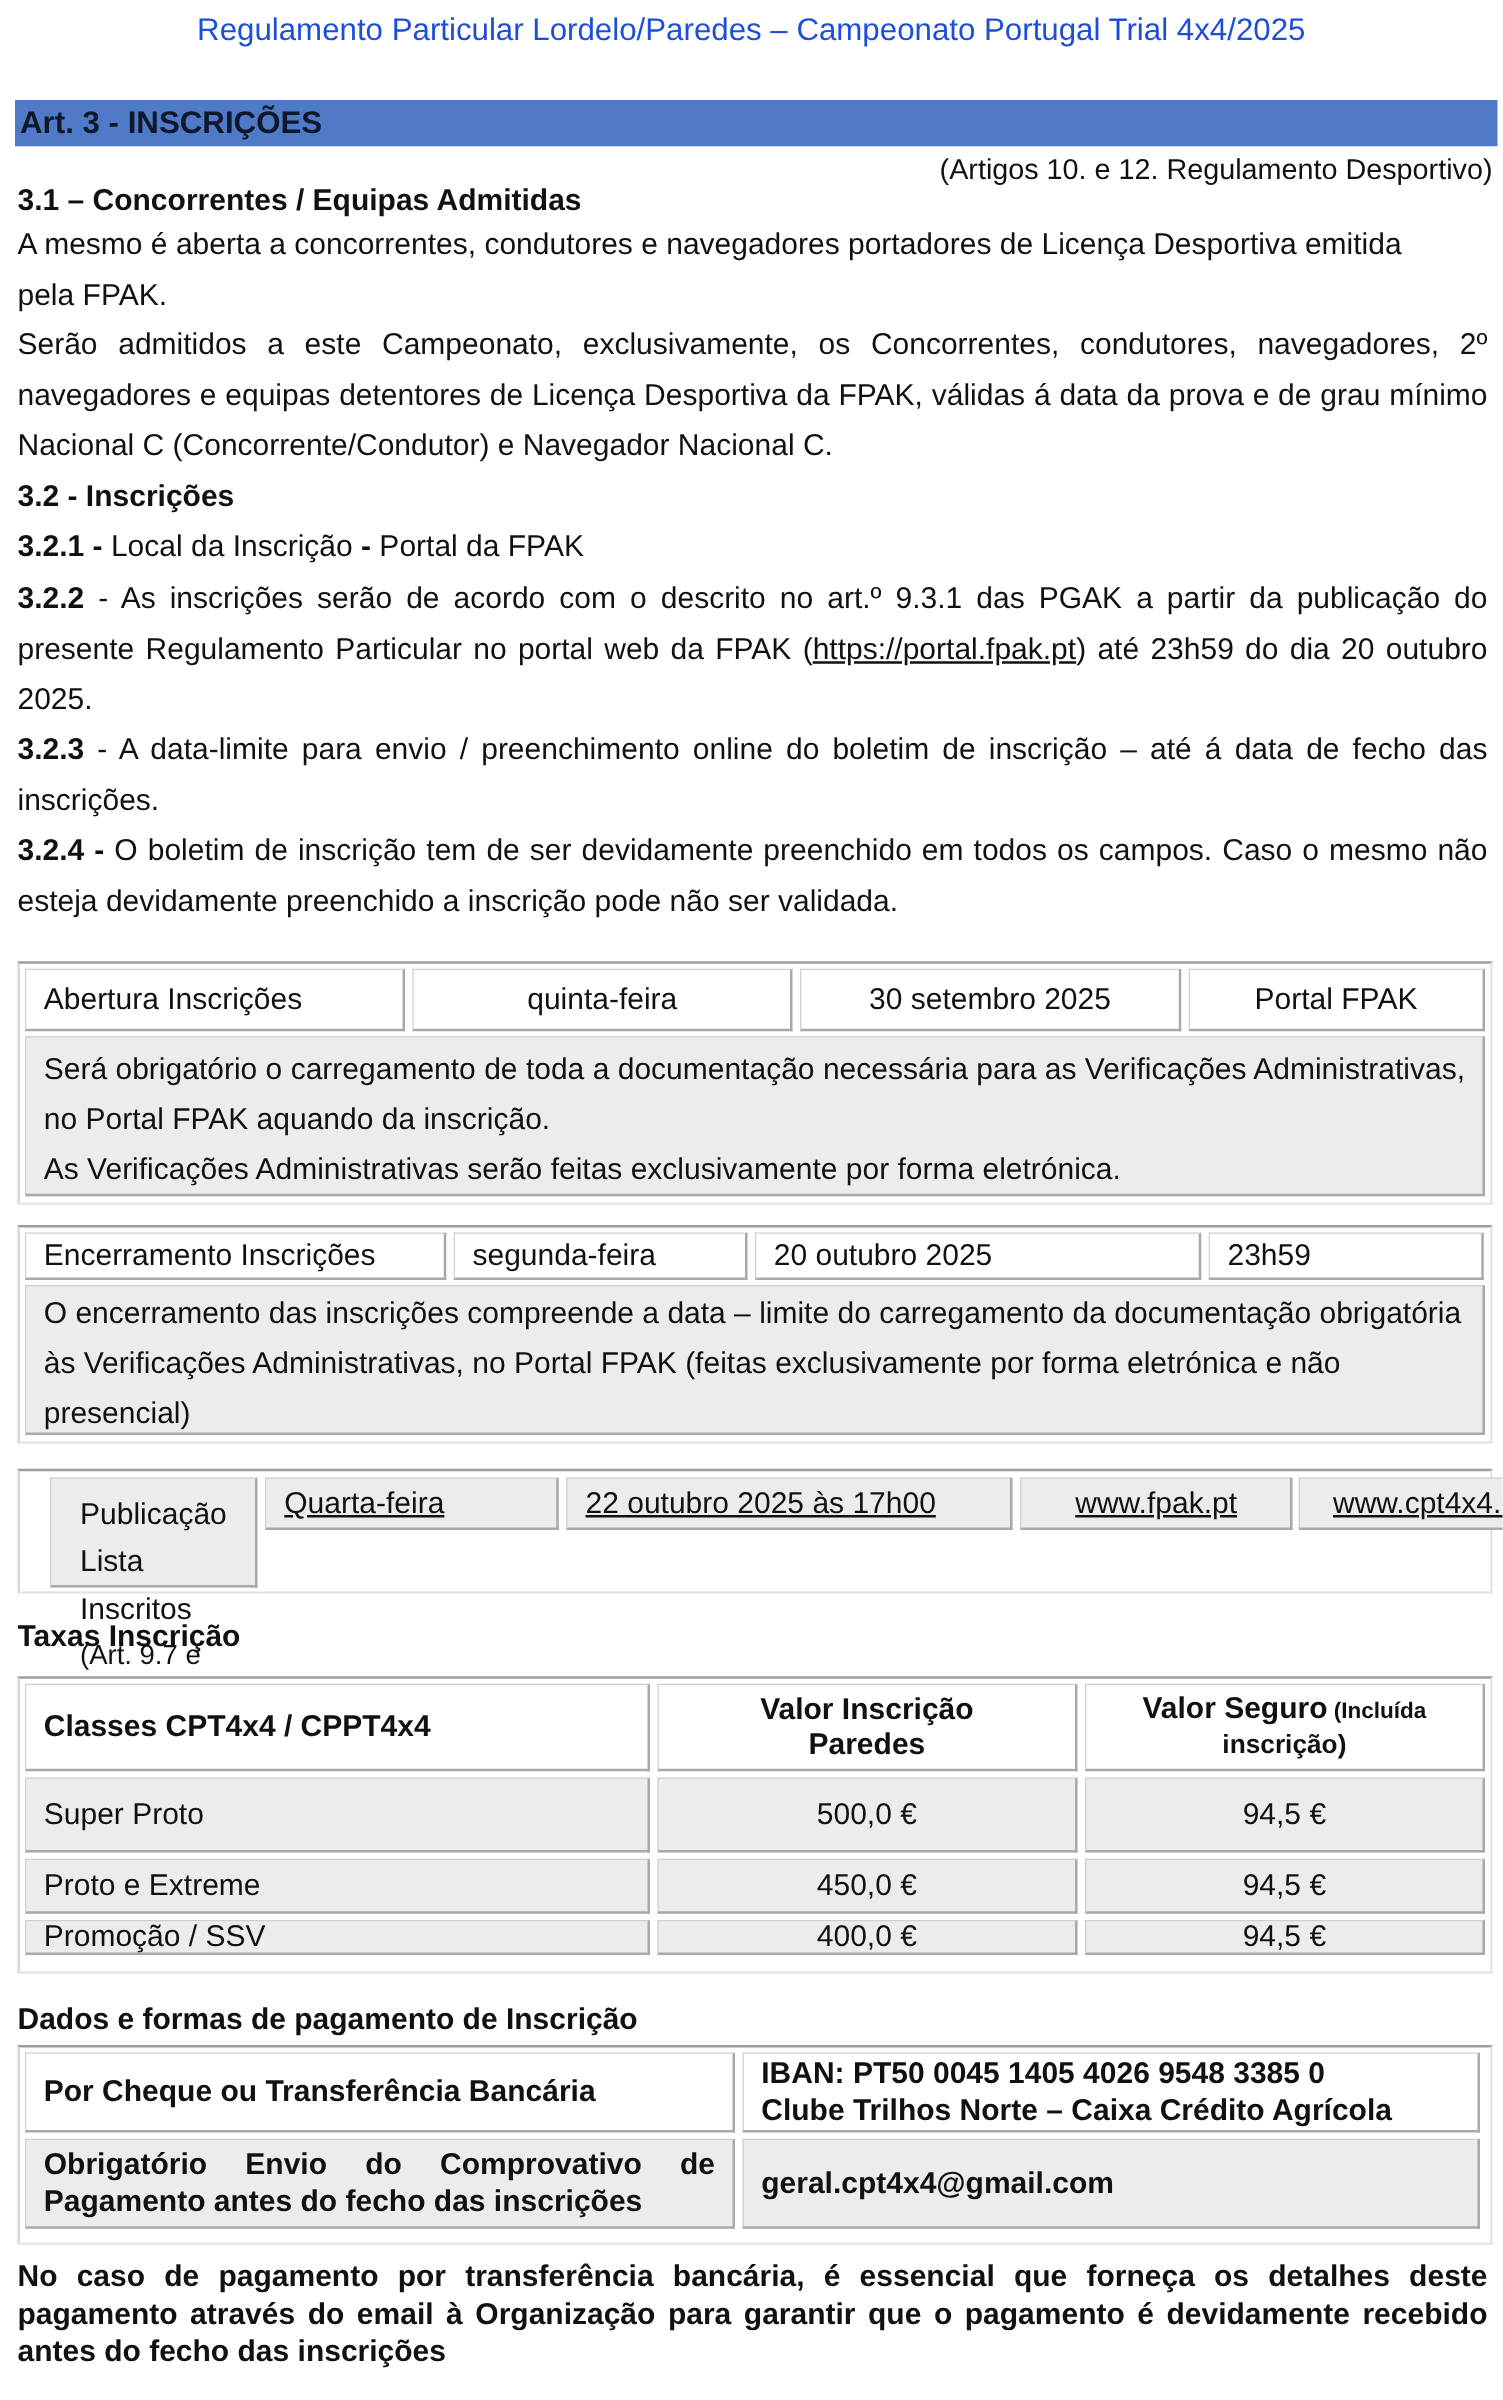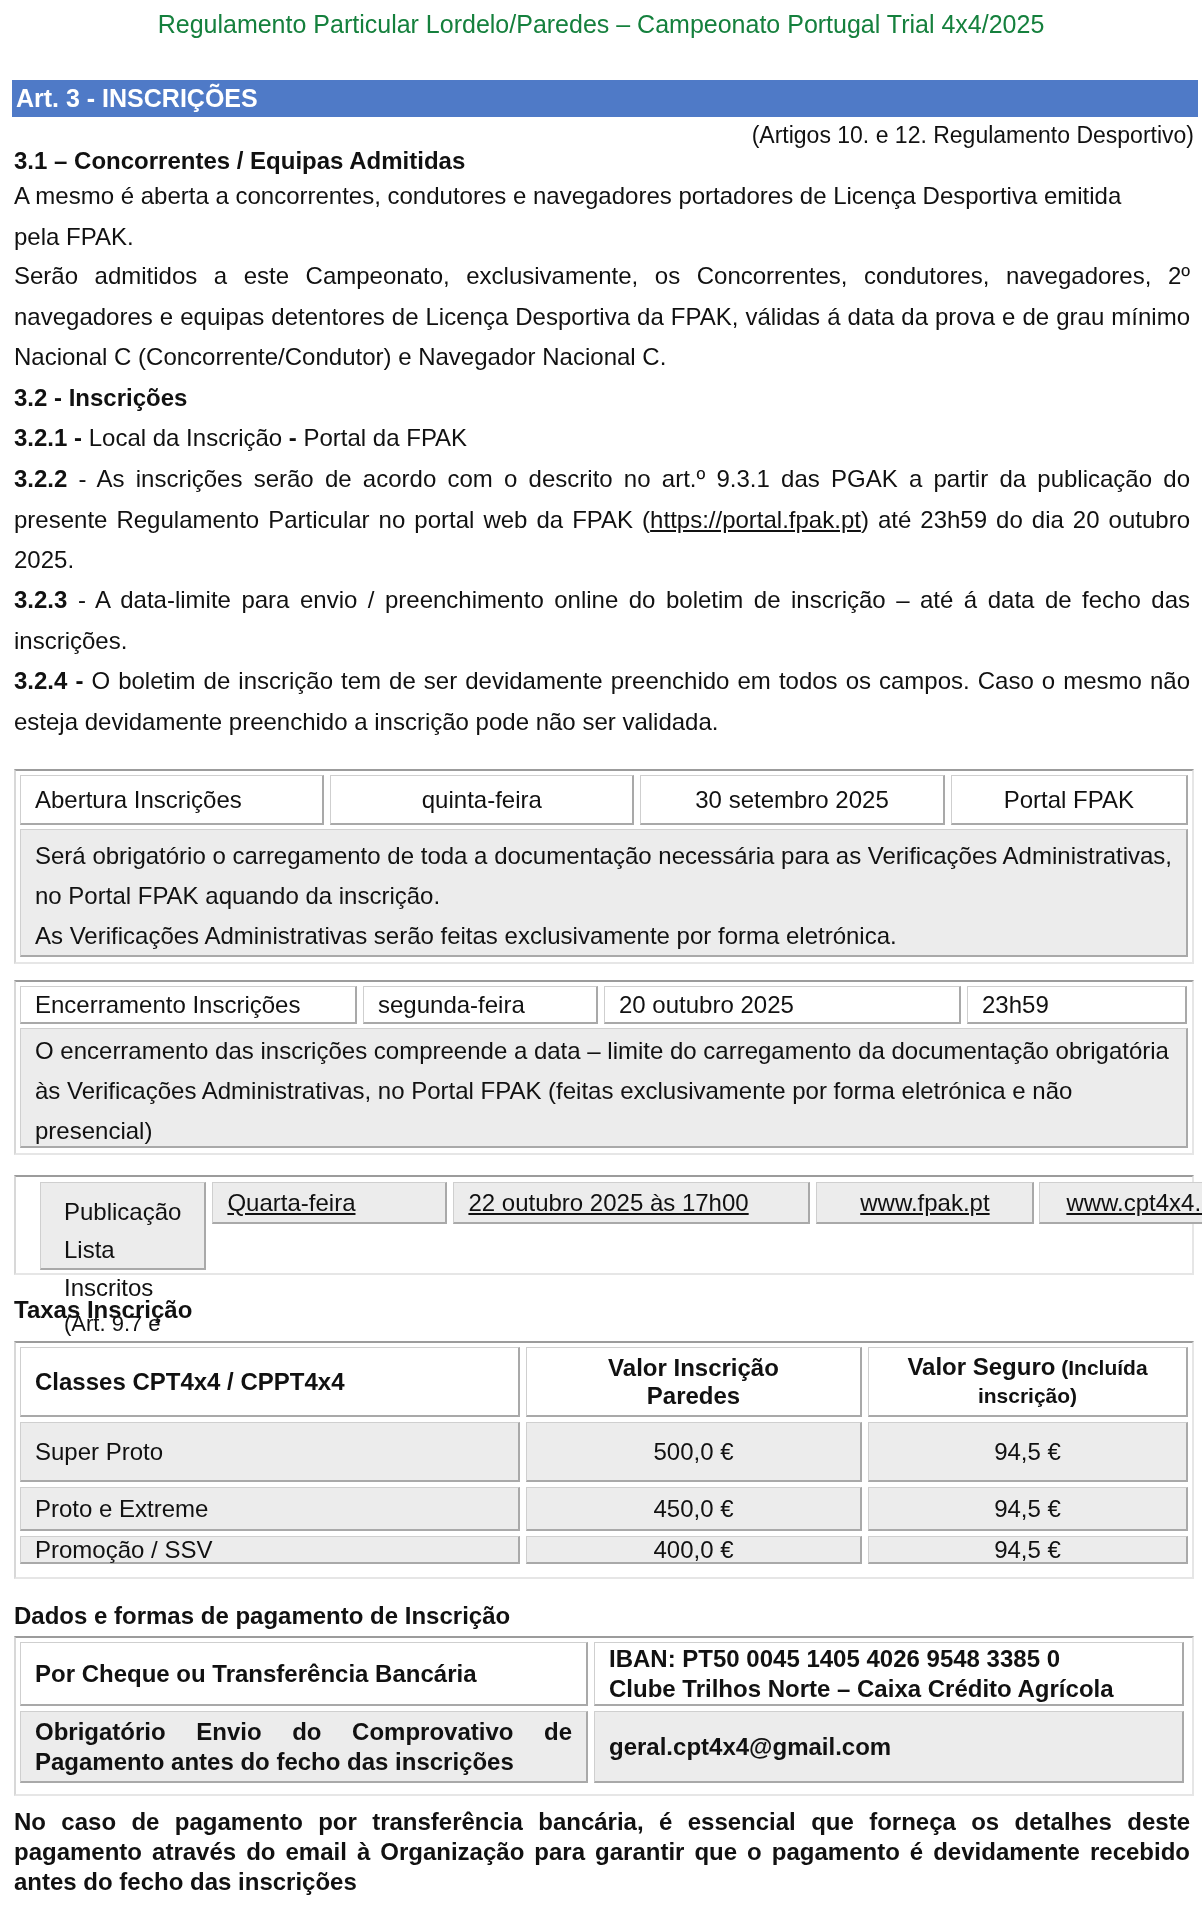--- a/index.html
+++ b/index.html
@@ -2,25 +2,25 @@
 <html><head>
 <meta charset="utf-8">
 <style>
   html, body { margin: 0; padding: 0; background: #ffffff; }
   body {
     width: 1202px; height: 1920px; position: relative; overflow: hidden;
     font-family: "Liberation Sans", sans-serif; color: #111;
   }
   .page-header {
     position: absolute; top: 10px; left: 0; width: 1202px; text-align: center;
-    font-size: 25px; color: #15803d;
+    font-size: 25px; color: #1d4ed8;
   }
   .art-banner {
     position: absolute; top: 80px; left: 12px; width: 1186px; height: 37px;
-    background: #4f7ac7; color: #ffffff; font-weight: bold; font-size: 25px;
+    background: #4f7ac7; color: #0f172a; font-weight: bold; font-size: 25px;
     line-height: 37px; padding-left: 4px; box-sizing: border-box;
   }
   .art-ref {
     position: absolute; top: 122px; right: 8px; font-size: 23px;
   }
   .body-text { position: absolute; left: 14px; width: 1176px; font-size: 24px; line-height: 40.5px; }
   .justify { text-align: justify; text-align-last: left; }
   .b { font-weight: bold; }
   .u { text-decoration: underline; }
 
@@ -119,21 +119,21 @@
 
 <div class="body-text b" style="top:1290px; line-height:40px;">Taxas Inscrição</div>
 <div class="box fees" style="top:1341px; height:238px;">
   <div class="row" style="height:70px;">
     <div class="cell white b" style="width:500px;">Classes CPT4x4 / CPPT4x4</div>
     <div class="cell white b center" style="width:336px; flex-direction:column; line-height:28px;">
       <span>Valor Inscrição</span>
       <span>Paredes</span>
     </div>
     <div class="cell white center" style="width:320px; flex-direction:column; line-height:28px;">
-      <span><span class="b">Valor Seguro</span><span class="b" style="font-size:21px;"> (Incluída</span></span>
+      <span><span class="b">Valor Seguro</span><span class="b" style="font-size:18px;"> (Incluída</span></span>
       <span class="b" style="font-size:21px;">inscrição)</span>
     </div>
   </div>
   <div class="row" style="height:60px; margin-top:5px;">
     <div class="cell grey" style="width:500px;">Super Proto</div>
     <div class="cell grey center" style="width:336px;">500,0 €</div>
     <div class="cell grey center" style="width:320px;">94,5 €</div>
   </div>
   <div class="row" style="height:44px; margin-top:5px;">
     <div class="cell grey" style="width:500px;">Proto e Extreme</div>

